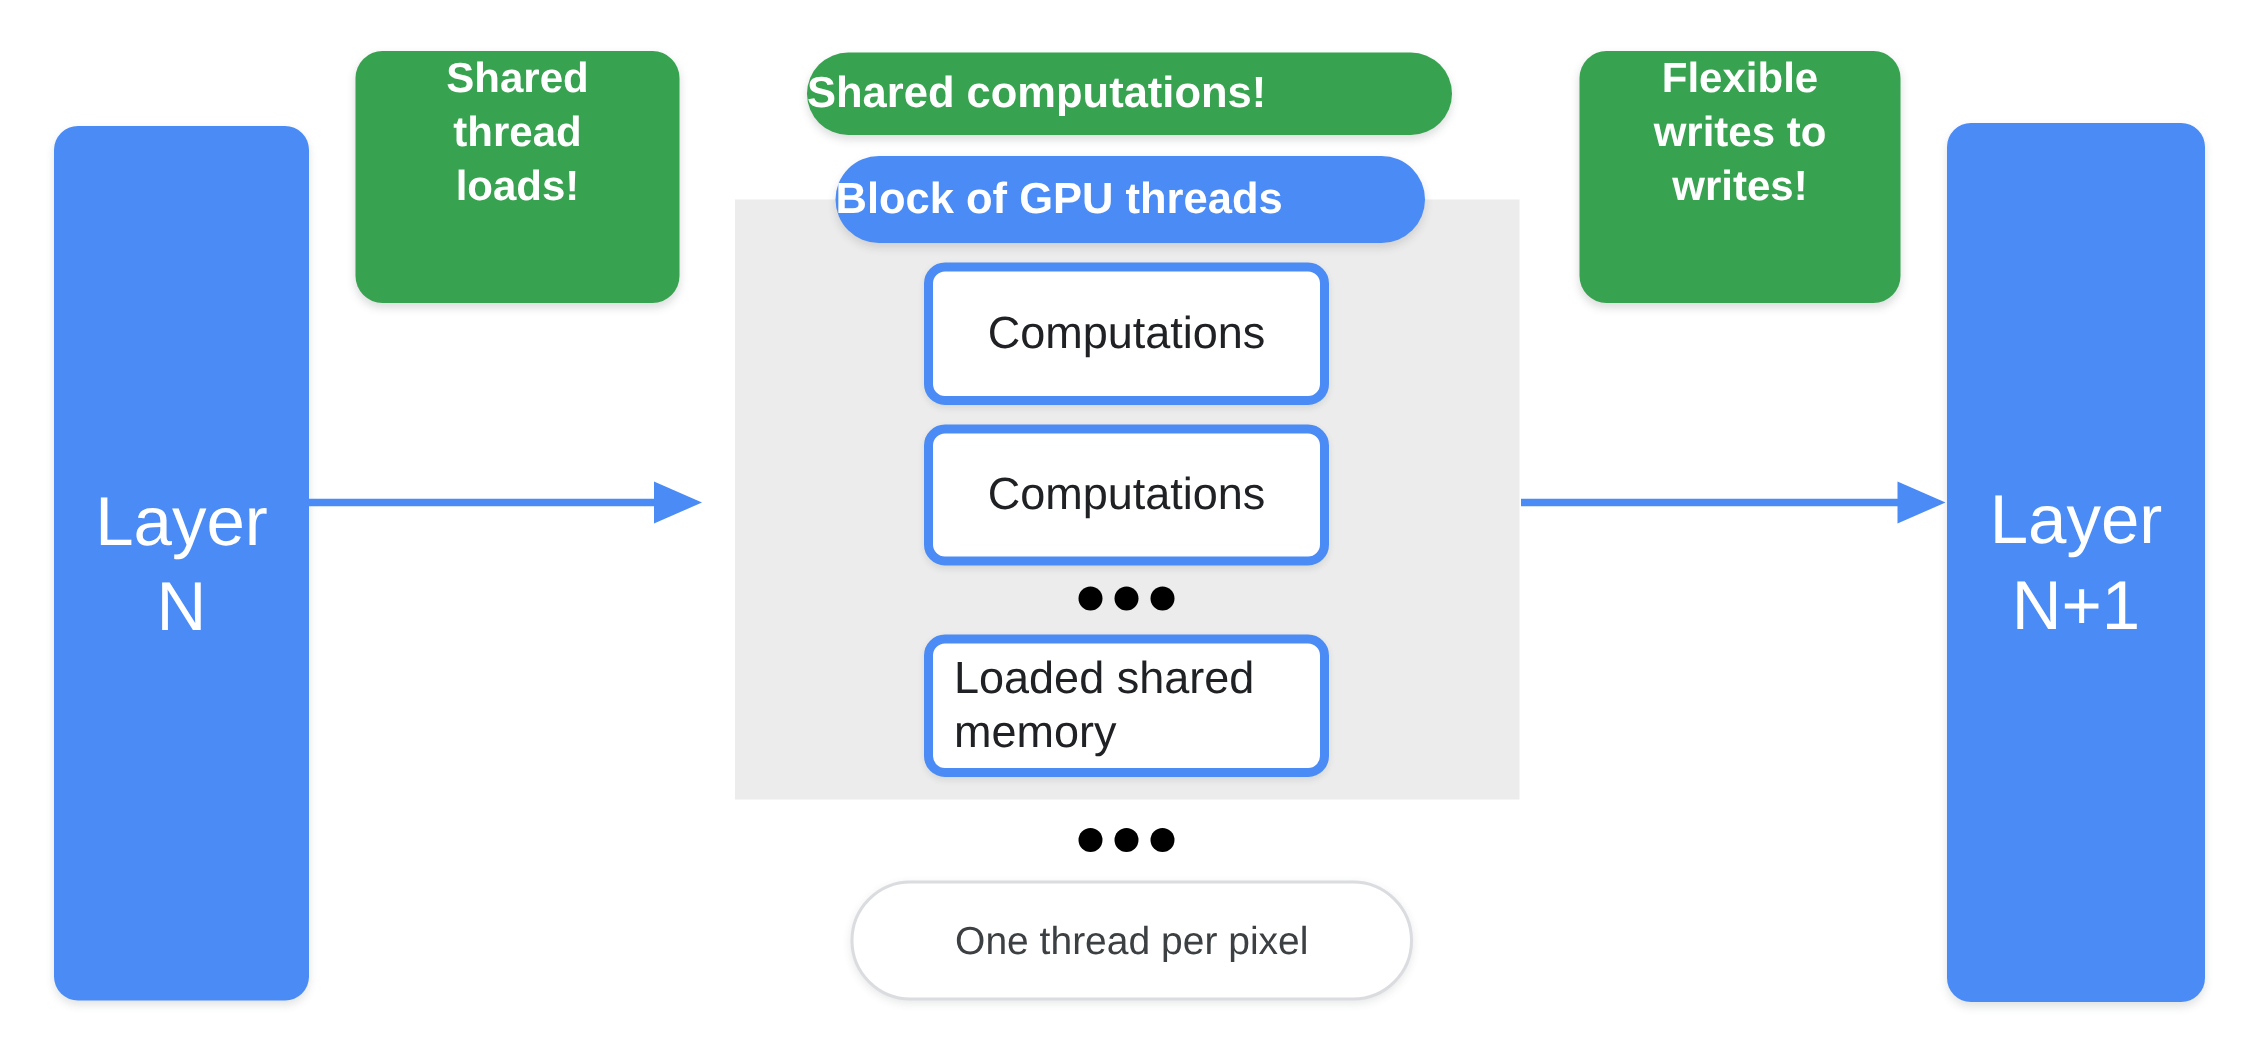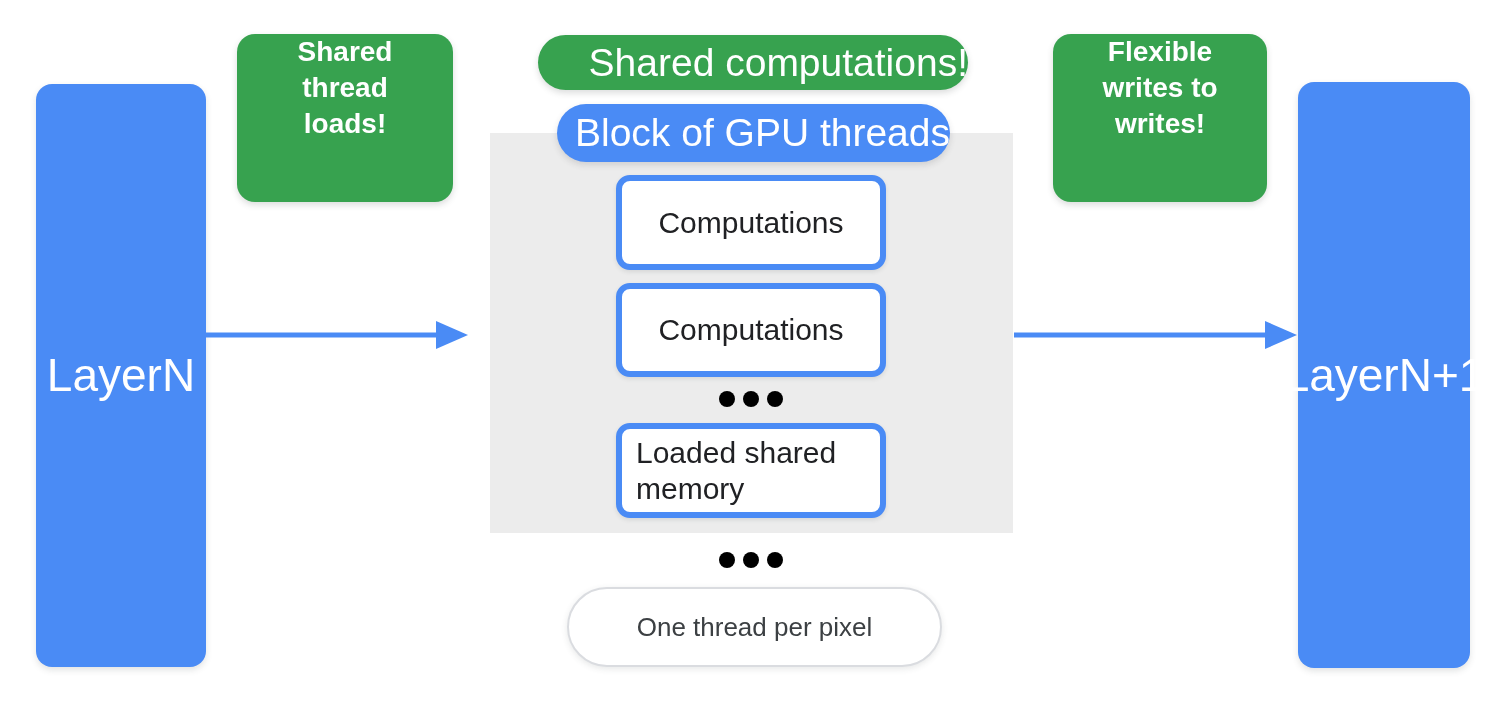--- a/index.html
+++ b/index.html
@@ -8,35 +8,35 @@
     --panel:#ECECEC;
     --ink:#202124;
     --muted:#3C4043;
     --border:#DADCE0;
   }
   *{margin:0;padding:0;box-sizing:border-box}
   body{background:#fff;font-family:"Liberation Sans",sans-serif;}
   .canvas{position:relative;width:1508px;height:706px;background:#ffffff;overflow:hidden}
 
   .layer-box{position:absolute;background:var(--blue);border-radius:16px;color:#fff;
-    display:flex;flex-direction:row;align-items:center;justify-content:center;
+    display:flex;flex-direction:column;align-items:center;justify-content:center;
     font-size:46px;font-weight:500;line-height:57px;box-shadow:0 3px 6px rgba(60,64,67,.15)}
   #layer-n{left:36px;top:84px;width:170px;height:583px}
   #layer-n1{left:1298px;top:82px;width:172px;height:586px}
   .layer-line{display:block;text-align:center}
 
   .note{position:absolute;background:var(--green);border-radius:18px;color:#fff;
     display:flex;flex-direction:column;align-items:center;justify-content:flex-start;
     font-size:28px;font-weight:700;line-height:36px;box-shadow:0 3px 6px rgba(60,64,67,.18)}
   #note-left{left:237px;top:34px;width:216px;height:168px}
   #note-right{left:1053px;top:34px;width:214px;height:168px}
   .note-line{display:block;text-align:center}
 
   .pill{position:absolute;border-radius:999px;color:#fff;display:flex;align-items:center;
-    justify-content:flex-end;font-size:39px;font-weight:400;white-space:nowrap}
+    justify-content:flex-start;font-size:29px;font-weight:700;white-space:nowrap}
   #pill-shared{left:538px;top:35px;width:430px;height:55px;background:var(--green);
     box-shadow:0 3px 6px rgba(60,64,67,.18)}
   #pill-block{left:557px;top:104px;width:393px;height:58px;background:var(--blue);
     z-index:3;box-shadow:0 3px 6px rgba(60,64,67,.16)}
 
   #gpu-panel{position:absolute;left:490px;top:133px;width:523px;height:400px;background:var(--panel)}
 
   .thread-box{position:absolute;left:616px;width:270px;background:#fff;border:6px solid var(--blue);
     border-radius:14px;display:flex;align-items:center;justify-content:center;
     font-size:30px;line-height:36px;color:var(--ink);z-index:2;box-shadow:0 2px 4px rgba(60,64,67,.12)}

